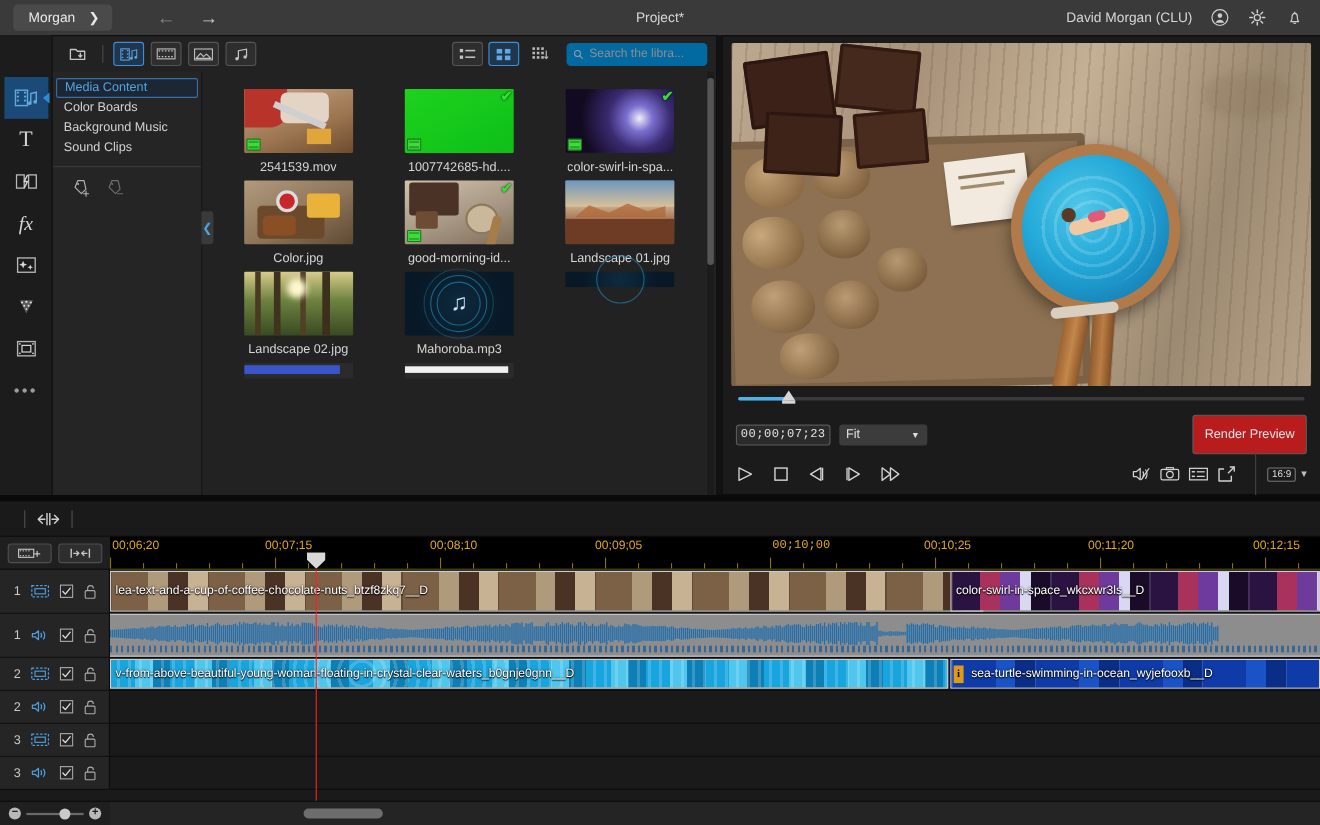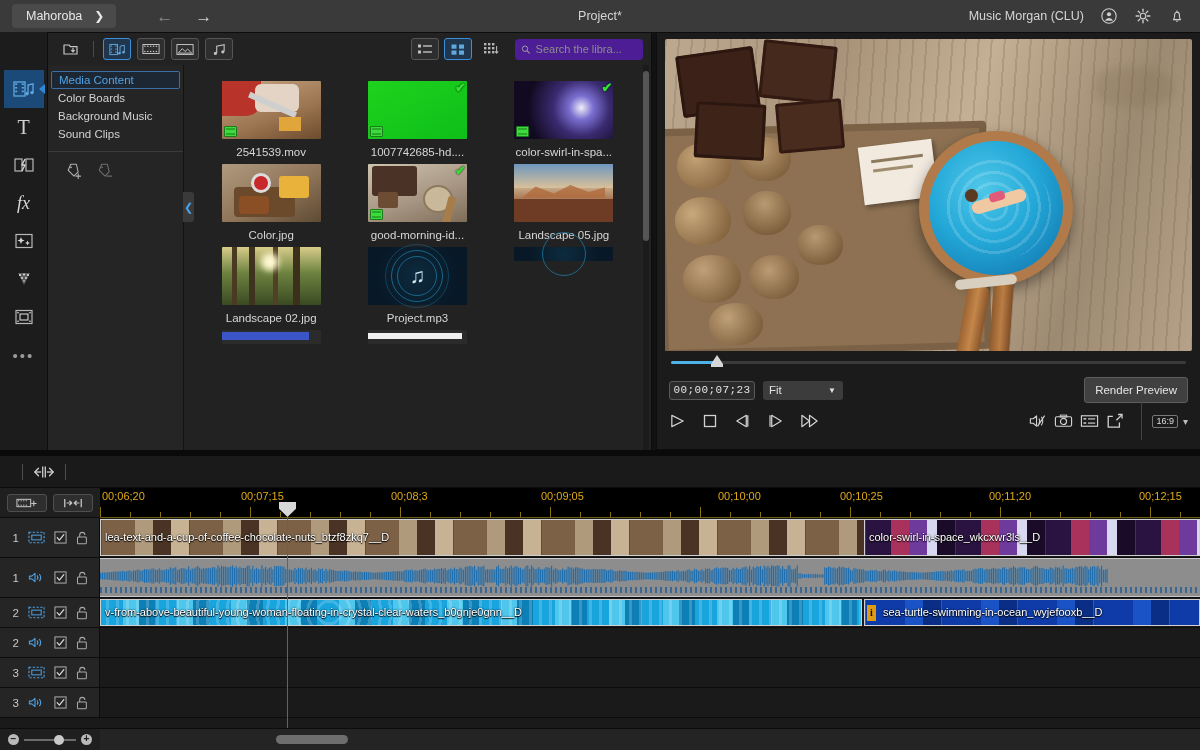--- a/index.html
+++ b/index.html
@@ -68,21 +68,21 @@
   .tool-btn {
     width:28px; height:22px; border:1px solid #555; border-radius:3px;
     background:#2e2e2e; display:flex; align-items:center; justify-content:center;
     cursor:pointer;
   }
   .tool-btn.flat { border:none; background:transparent; }
   .tool-btn.sel { border-color:#3c8fdd; background:#20364d; }
   .tool-div { width:1px; height:16px; background:#4a4a4a; margin:0 3px; }
   .lib-toolbar-right { margin-left:auto; display:flex; align-items:center; gap:5px; }
   .searchbox {
-    width:128px; height:21px; border-radius:4px; background:#4c1d95;
+    width:128px; height:21px; border-radius:4px; background:#0369a1;
     display:flex; align-items:center; gap:5px; padding:0 6px; margin-left:5px;
   }
   .searchbox input {
     background:transparent; border:none; outline:none; color:#b9b9b9;
     font-size:11px; width:100%; font-family:"Liberation Sans", sans-serif;
   }
   .searchbox input::placeholder { color:#8d8d8d; }
 
   .lib-body { display:flex; height:386px; }
   .lib-side {
@@ -178,22 +178,22 @@
     font-size:11px; display:flex; align-items:center; justify-content:center;
     letter-spacing:.4px;
   }
   .fitsel {
     width:80px; height:19px; background:#3c3c3c; border-radius:3px; color:#e0e0e0;
     font-size:11.5px; display:flex; align-items:center; padding:0 6px;
     position:relative; cursor:pointer;
   }
   .fitsel .caret { position:absolute; right:7px; font-size:8px; }
   .render-btn {
-    margin-left:auto; height:26px; padding:0 10px; border:1px solid #5e5e5e;
-    border-radius:3px; background:#404040; color:#e4e4e4; font-size:11.5px;
+    margin-left:auto; height:36px; padding:0 10px; border:1px solid #5e5e5e;
+    border-radius:3px; background:#b91c1c; color:#e4e4e4; font-size:11.5px;
     display:flex; align-items:center; cursor:pointer;
   }
   .aspect-wrap {
     display:flex; align-items:center; gap:5px; border-left:1px solid #444;
     padding-left:10px; margin-left:10px; height:38px;
   }
   .aspect-box {
     border:1px solid #777; border-radius:2px; font-size:9px; color:#dcdcdc;
     padding:1px 3px; line-height:1;
   }
@@ -292,30 +292,30 @@
   }
   .sep-line { position:absolute; left:0; top:450px; width:1200px; height:6px; background:#0a0a0a; }
 </style>
 </head>
 <body>
 
 <div class="app">
 
   <div class="titlebar">
     <div class="produce-btn">
-      <span>Mahoroba</span>
+      <span>Morgan</span>
       <span class="chev">❯</span>
     </div>
     <div class="navarrows">
       <span class="navarrow">←</span>
       <span class="navarrow fwd">→</span>
     </div>
     <div class="proj-title">Project*</div>
     <div class="tb-right">
-      <span class="tb-user">Music Morgan (CLU)</span>
+      <span class="tb-user">David Morgan (CLU)</span>
       <svg class="tb-ic" viewBox="0 0 20 20">
         <circle cx="10" cy="10" r="8" fill="none" stroke="#cfcfcf" stroke-width="1.2"></circle>
         <circle cx="10" cy="8" r="2.3" fill="#cfcfcf"></circle>
         <path d="M5.6 15.2c1-2.1 2.6-3 4.4-3s3.4.9 4.4 3" fill="#cfcfcf"></path>
       </svg>
       <svg class="tb-ic" viewBox="0 0 20 20">
         <circle cx="10" cy="10" r="3.1" fill="none" stroke="#cfcfcf" stroke-width="1.3"></circle>
         <g stroke="#cfcfcf" stroke-width="1.5" stroke-linecap="round">
           <line x1="10" y1="2.4" x2="10" y2="5"></line>
             <line x1="10" y1="15" x2="10" y2="17.6"></line>
@@ -591,42 +591,42 @@
             </div>
             <div class="media-name">good-morning-id...</div>
           </div>
 
           <div class="media-cell">
             <div class="thumb" style="background:linear-gradient(to bottom,#7fa8cb 0%,#c8ac8a 40%,#9a5f3d 70%,#5e3524 100%);">
               <div style="position:absolute;left:0;top:0;right:0;height:42%;background:linear-gradient(#6e97bd,#d9c09a);"></div>
               <div style="position:absolute;left:8%;top:34%;width:84%;height:24%;background:#b06a3c;opacity:.8;clip-path:polygon(0 100%,16% 20%,38% 70%,58% 10%,80% 60%,100% 26%,100% 100%);"></div>
               <div style="position:absolute;left:0;bottom:0;right:0;height:40%;background:#6e3c25;"></div>
             </div>
-            <div class="media-name">Landscape 05.jpg</div>
+            <div class="media-name">Landscape 01.jpg</div>
           </div>
 
           <div class="media-cell">
             <div class="thumb" style="background:linear-gradient(to bottom,#d8cc8a 0%,#6d8240 45%,#3a4a22 100%);">
               <div style="position:absolute;left:10%;top:0;width:5px;height:100%;background:#4a3a22;"></div>
               <div style="position:absolute;left:28%;top:0;width:6px;height:100%;background:#3f3320;"></div>
               <div style="position:absolute;left:52%;top:0;width:5px;height:100%;background:#523f26;"></div>
               <div style="position:absolute;left:72%;top:0;width:7px;height:100%;background:#3c2f1c;"></div>
               <div style="position:absolute;left:40%;top:10%;width:18px;height:18px;background:#fff8d0;border-radius:50%;filter:blur(3px);"></div>
             </div>
             <div class="media-name">Landscape 02.jpg</div>
           </div>
 
           <div class="media-cell">
             <div class="audio-thumb">
               <div class="ring" style="width:52px;height:52px;"></div>
               <div class="ring" style="width:40px;height:40px;"></div>
               <div class="ring" style="width:64px;height:64px;opacity:.4;"></div>
               <span class="note">♫</span>
             </div>
-            <div class="media-name">Project.mp3</div>
+            <div class="media-name">Mahoroba.mp3</div>
           </div>
 
           <div class="media-cell">
             <div class="audio-thumb" style="height:14px;">
               <div class="ring" style="width:44px;height:44px;"></div>
             </div>
           </div>
           <div class="media-cell">
             <div class="thumb" style="height:14px;background:#2b2b2b;">
               <div style="position:absolute;left:0;top:2px;width:88%;height:8px;background:#3b55c8;"></div>
@@ -806,23 +806,23 @@
           <path d="M5 6h5M8 3.6L10.6 6 8 8.4" fill="none" stroke="#c6c6c6" stroke-width="1.3" stroke-linejoin="round"></path>
           <path d="M19 6h-5M16 3.6L13.4 6 16 8.4" fill="none" stroke="#c6c6c6" stroke-width="1.3" stroke-linejoin="round"></path>
           <line x1="21" y1="1.5" x2="21" y2="10.5" stroke="#c6c6c6" stroke-width="1.4"></line>
         </svg>
       </div>
     </div>
 
     <div class="ruler">
       <span class="ruler-label" style="left:2px;">00;06;20</span>
       <span class="ruler-label" style="left:141px;">00;07;15</span>
-      <span class="ruler-label" style="left:291px;">00;08;3</span>
+      <span class="ruler-label" style="left:291px;">00;08;10</span>
       <span class="ruler-label" style="left:441px;">00;09;05</span>
-      <span class="ruler-label" style="left:618px;">00;10;00</span>
+      <span class="ruler-label" style="left:602px;font-family:Liberation Mono, monospace;">00;10;00</span>
       <span class="ruler-label" style="left:740px;">00;10;25</span>
       <span class="ruler-label" style="left:889px;">00;11;20</span>
       <span class="ruler-label" style="left:1039px;">00;12;15</span>
       <div id="ticks">
           <div class="ruler-tick" style="left:0px;height:10px;"></div>
           <div class="ruler-tick" style="left:30px;height:5px;"></div>
           <div class="ruler-tick" style="left:60px;height:5px;"></div>
           <div class="ruler-tick" style="left:90px;height:5px;"></div>
           <div class="ruler-tick" style="left:120px;height:5px;"></div>
           <div class="ruler-tick" style="left:150px;height:10px;"></div>

